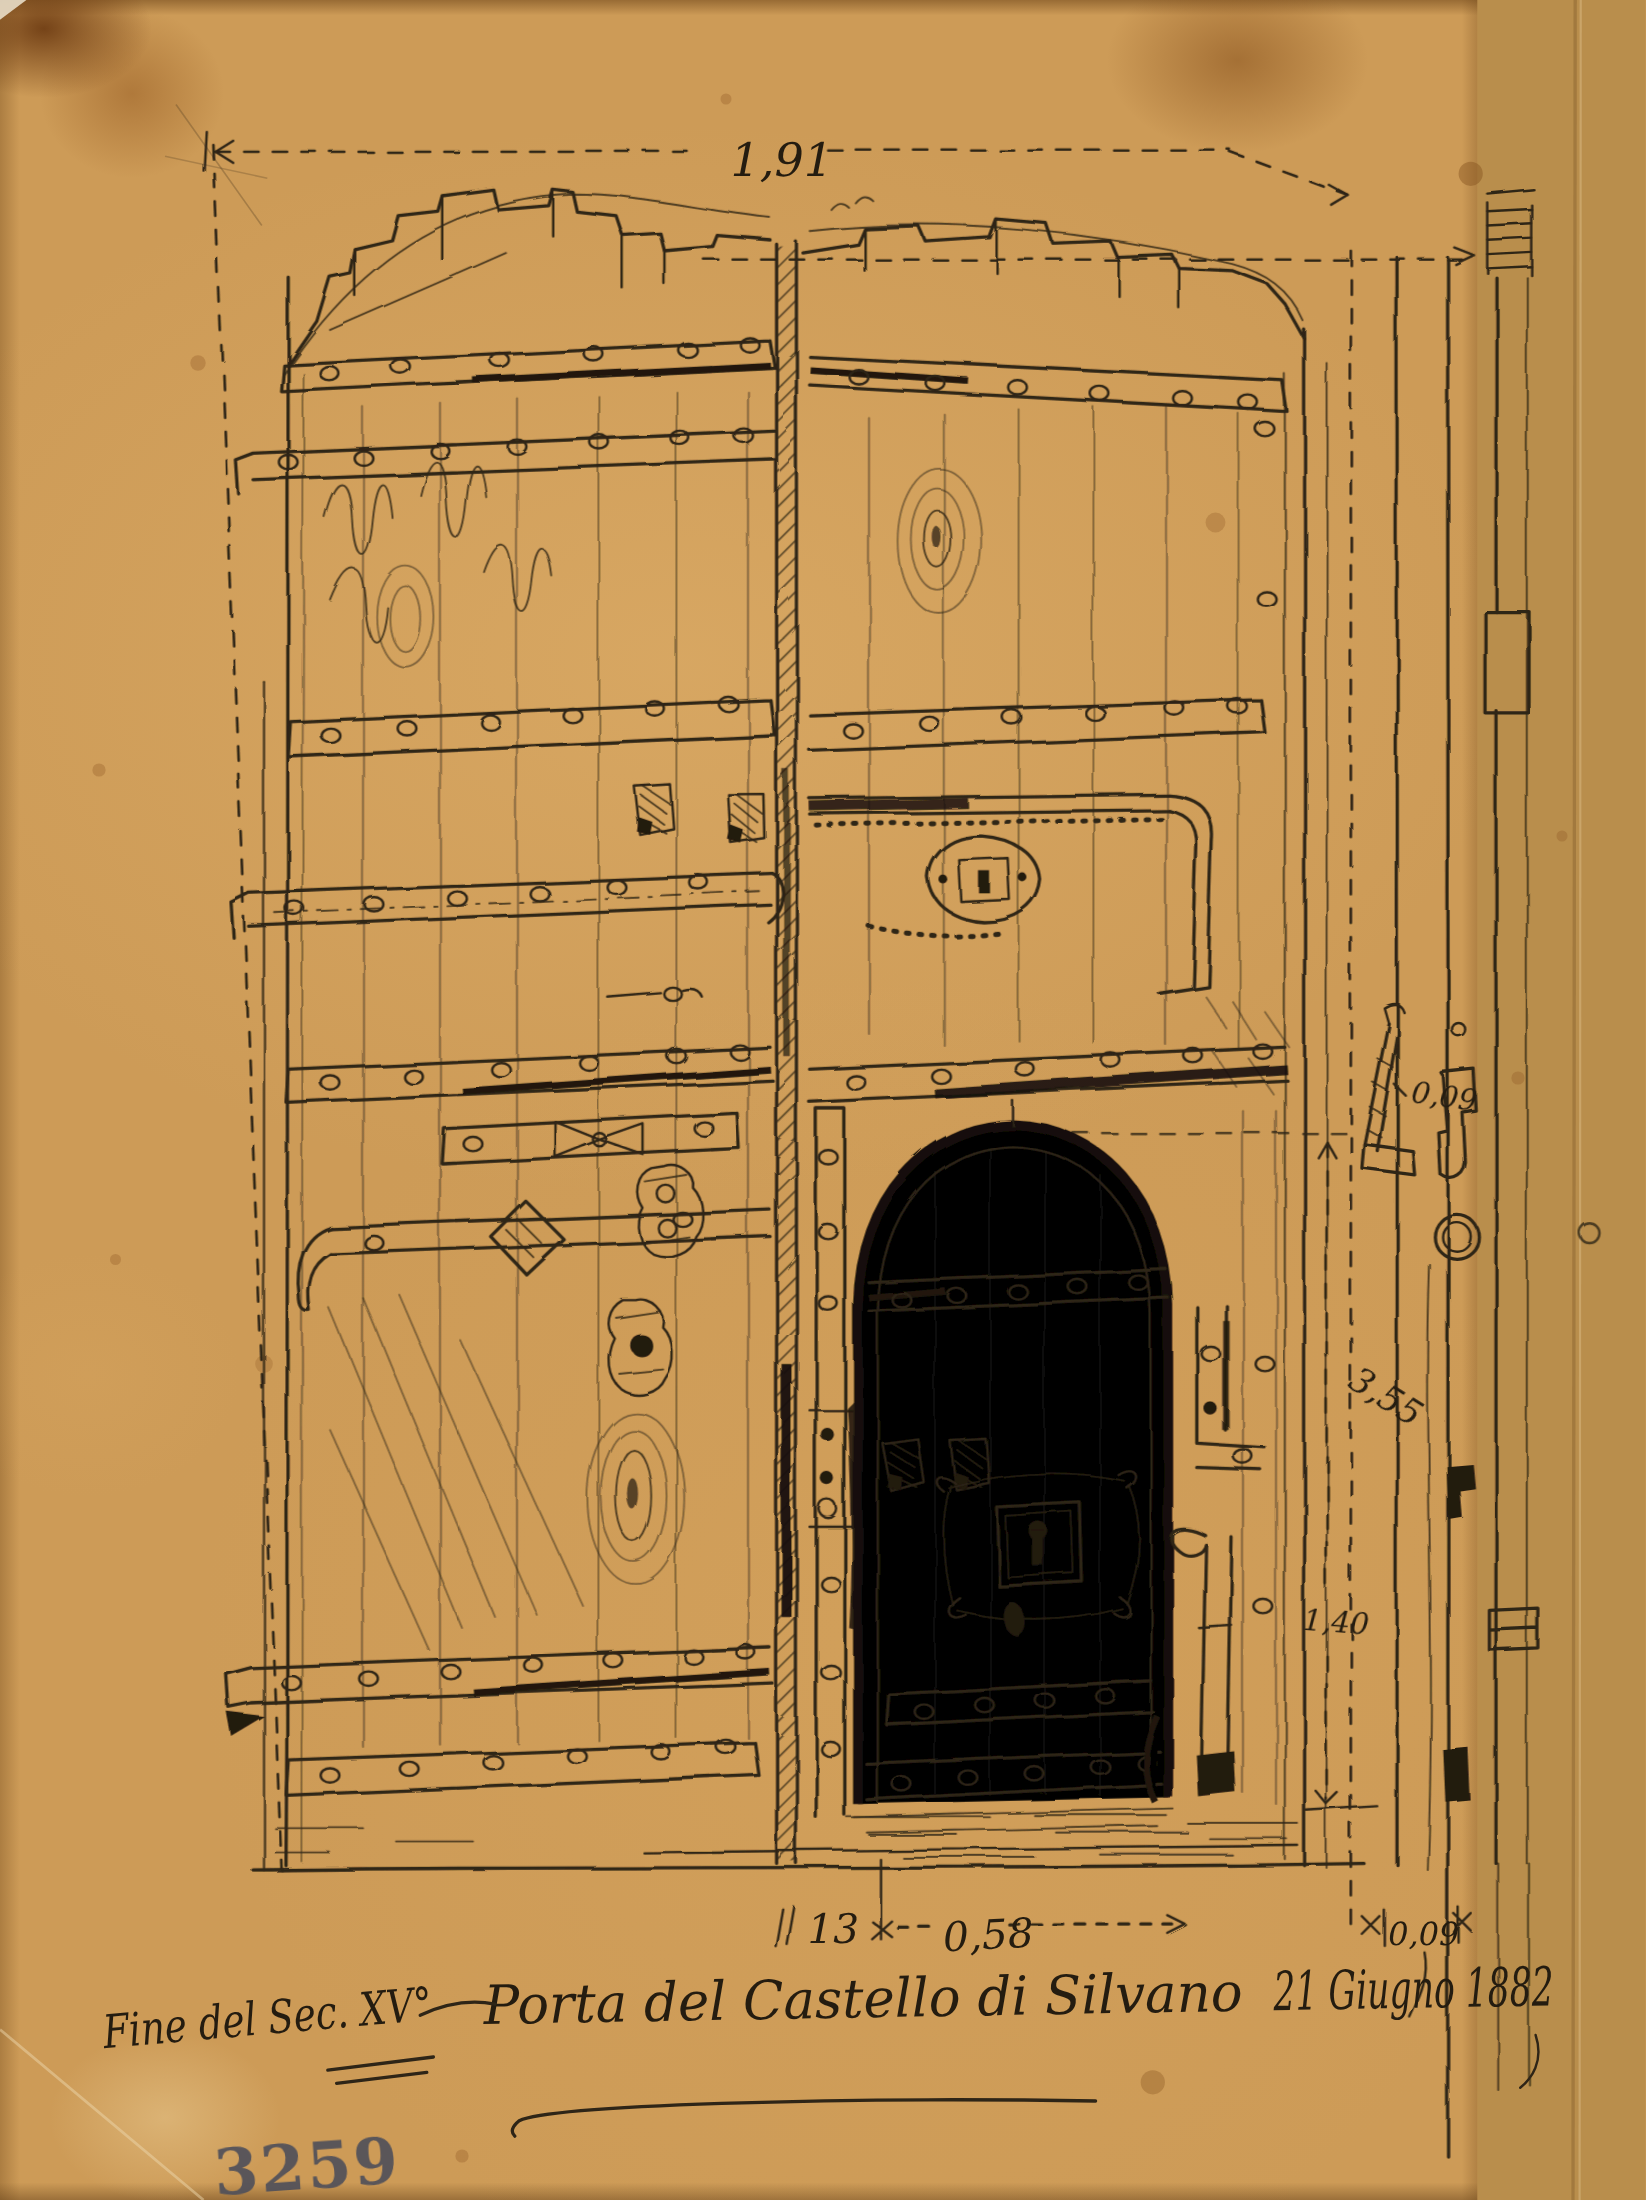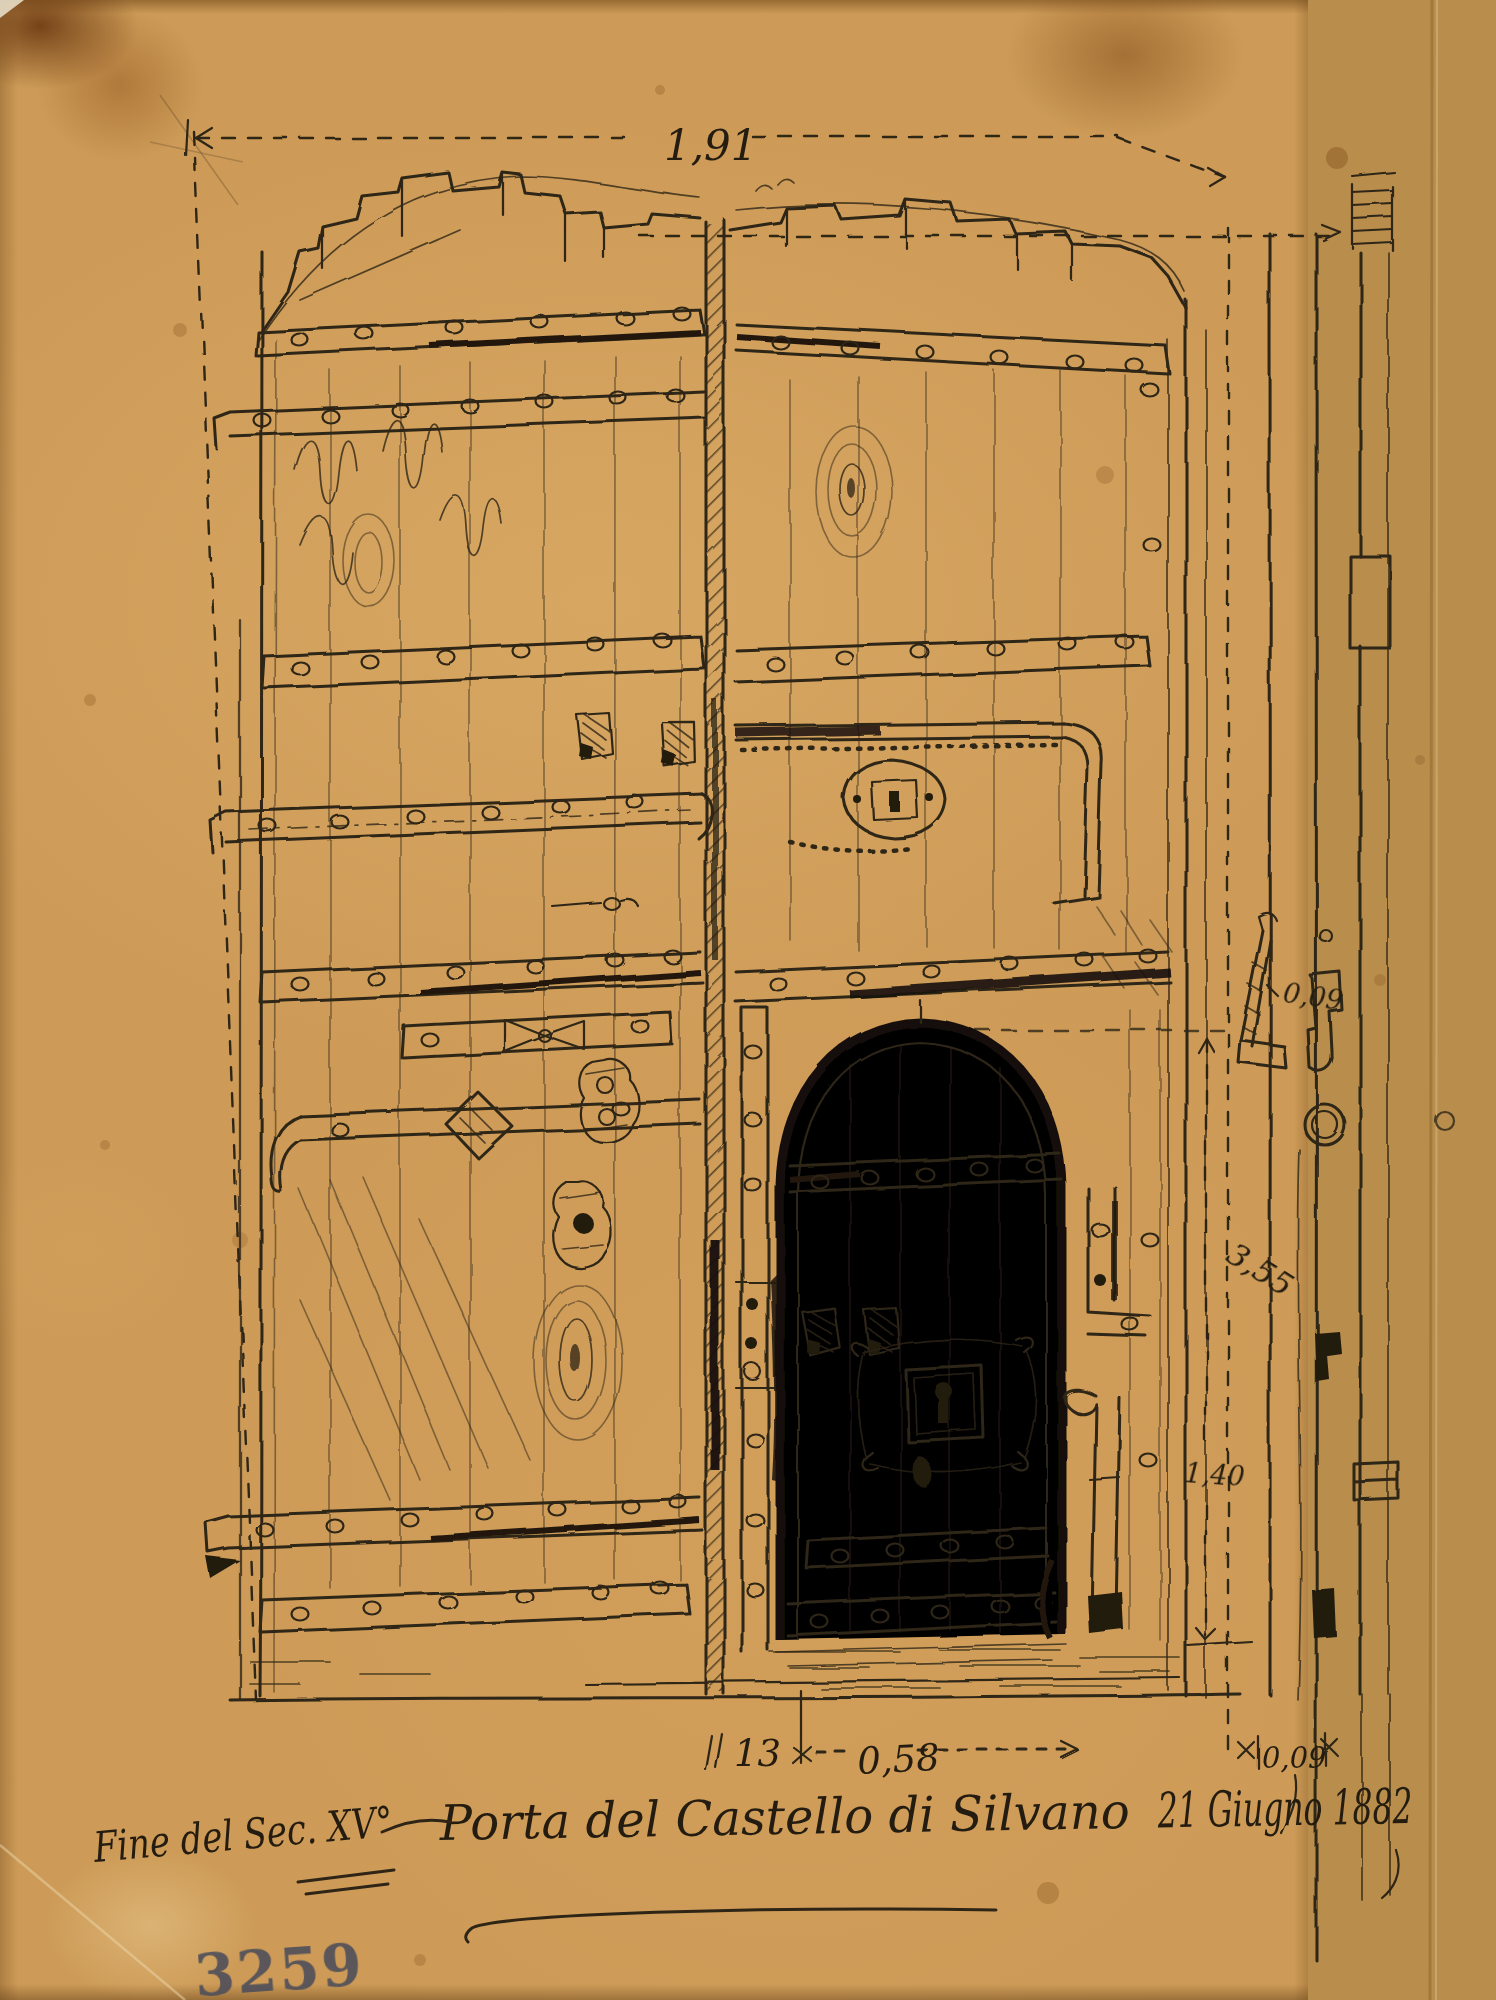--- a/index.html
+++ b/index.html
@@ -11,21 +11,21 @@
       radial-gradient(140px 90px at 40px 26px, rgba(95,45,8,.8), rgba(95,45,8,0) 70%),
       radial-gradient(120px 110px at 120px 85px, rgba(140,80,25,.45), transparent 70%),
       radial-gradient(170px 120px at 1125px 55px, rgba(125,70,20,.5), transparent 70%),
       radial-gradient(90px 70px at 1470px 40px, rgba(130,75,22,.45), transparent 75%),
       radial-gradient(150px 110px at 150px 1925px, rgba(240,214,160,.4), transparent 70%),
       radial-gradient(200px 160px at 80px 1250px, rgba(215,165,95,.3), transparent 70%),
       linear-gradient(rgba(100,60,18,.5), rgba(100,60,18,0) 14px),
       linear-gradient(to top, rgba(95,60,22,.45), rgba(95,60,22,0) 16px),
       linear-gradient(to right, rgba(110,70,25,.35), transparent 18px),
       linear-gradient(to left, rgba(110,70,25,.3), transparent 14px),
-      #cd9b57;}
+      #cd9b57; padding-left: 35px;}
   svg{position:absolute;left:0;top:0}
   .ink{stroke:#2e2517;fill:none;stroke-width:3;stroke-linecap:round;stroke-linejoin:round}
   .w2{stroke-width:2.2}
   .thin{stroke-width:1.7;opacity:.8}
   .faint{stroke-width:1.6;opacity:.5}
   .hv{stroke-width:6;stroke:#20190f}
   .xhv{stroke-width:9;stroke:#17110a}
   .dash{stroke-dasharray:13 13;stroke-width:2.4}
   .dots{stroke-dasharray:2.5 9;stroke-width:4.5}
   .fillink{fill:#221a0f;stroke:none}

